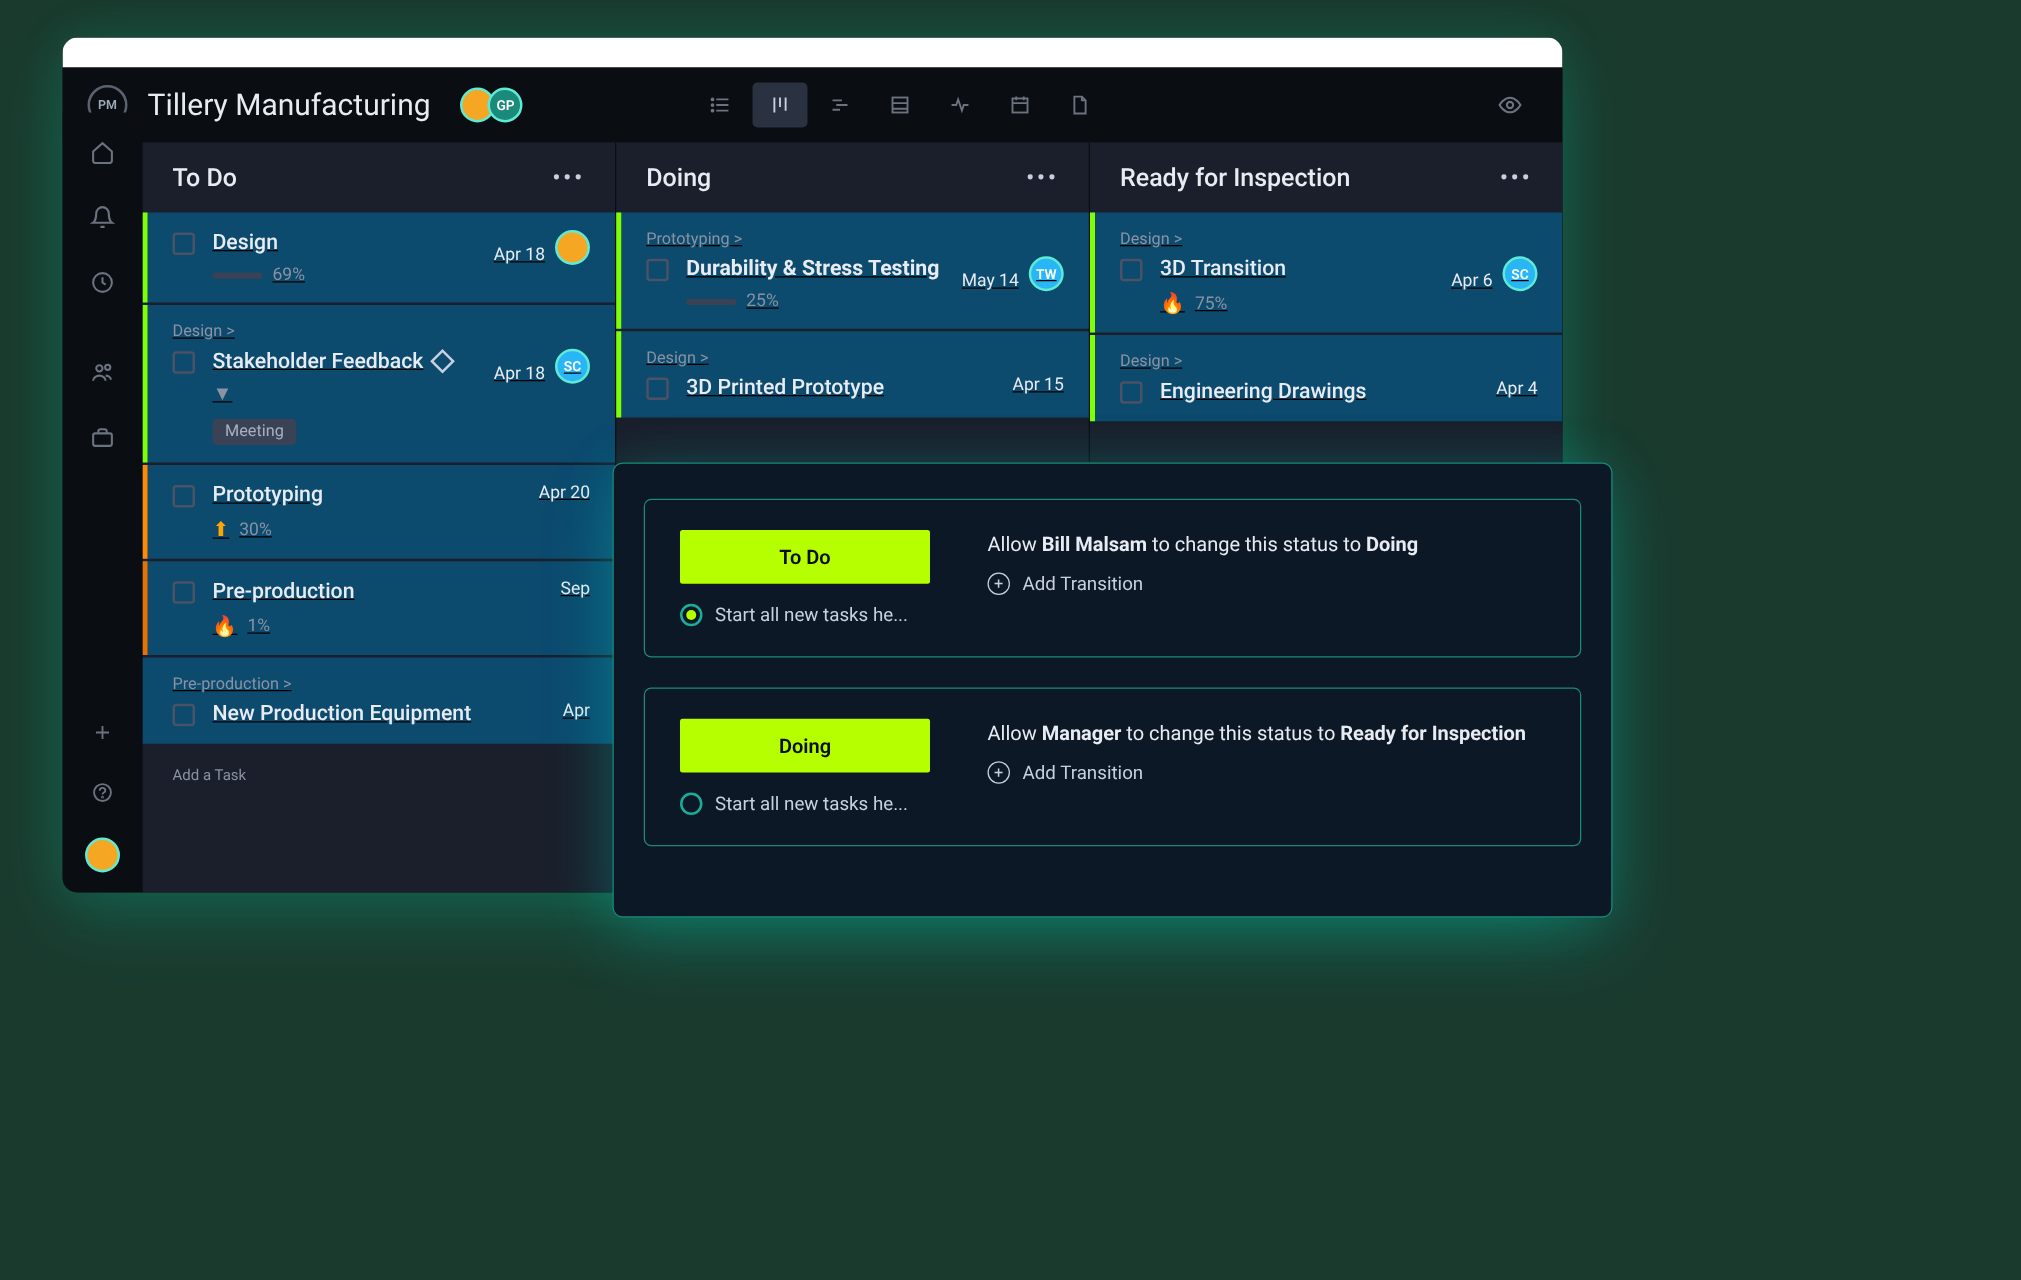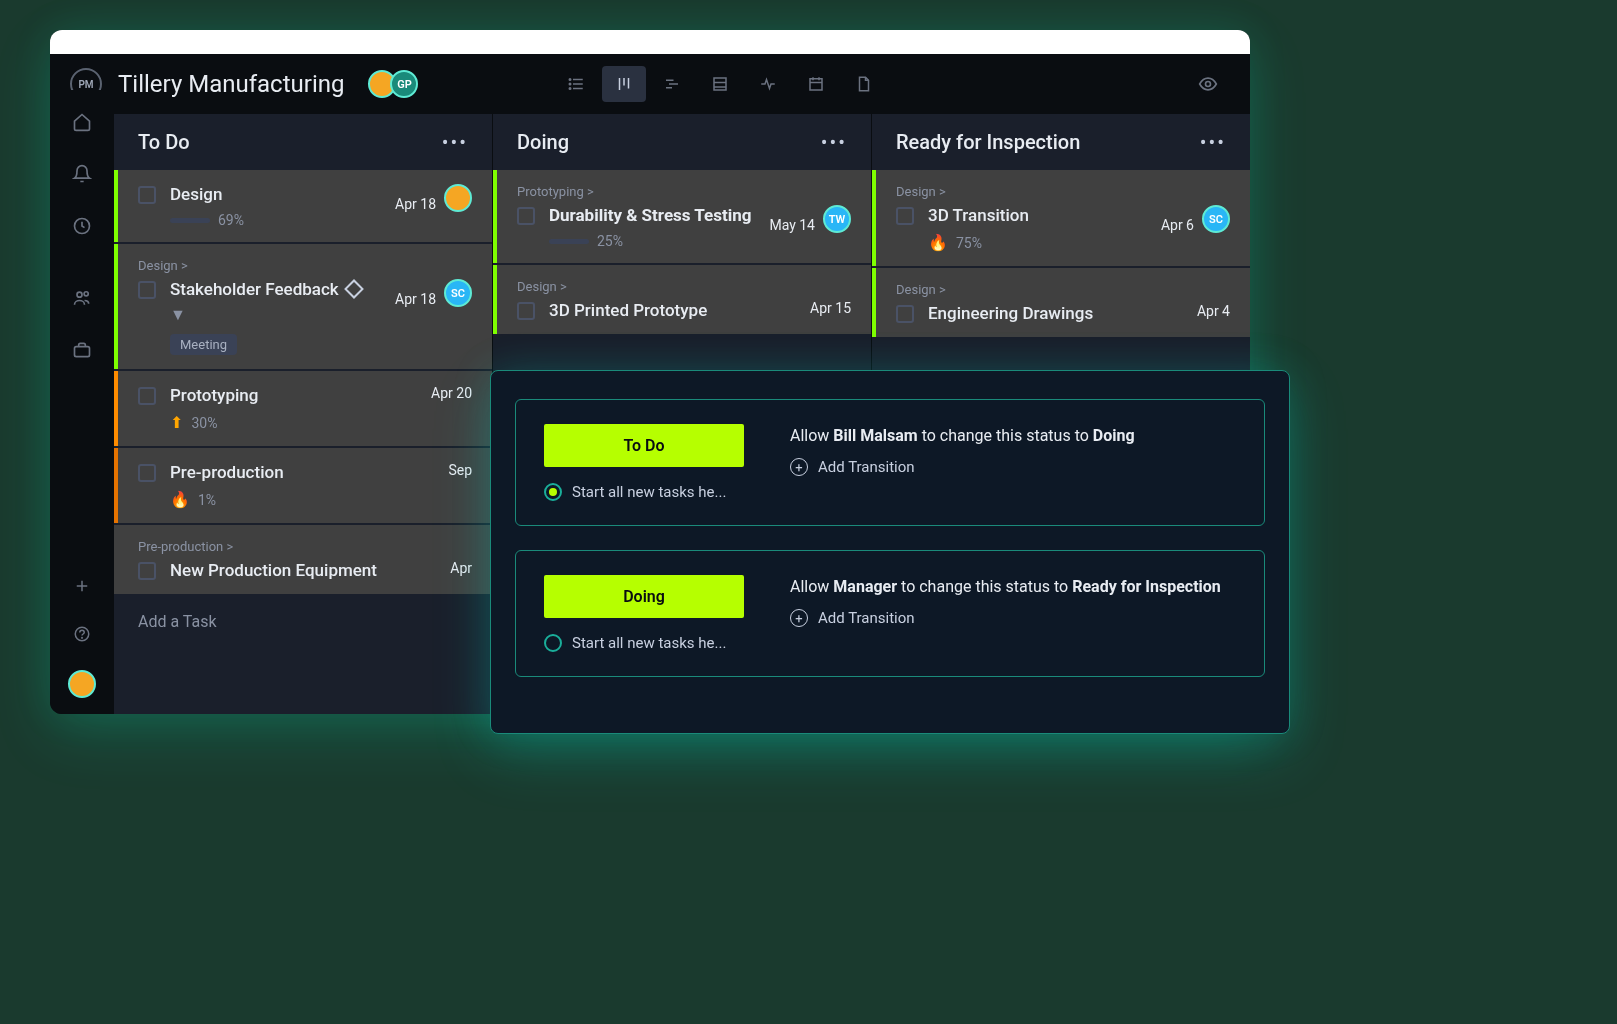--- a/index.html
+++ b/index.html
@@ -19,42 +19,42 @@
 .sidebar { position: absolute; left: 0; top: 60px; bottom: 0; width: 64px; background: #0a0d11; display: flex; flex-direction: column; align-items: center; padding-top: 20px; gap: 28px; }
 .side-icon { width: 24px; height: 24px; color: #6b7280; cursor: pointer; display: flex; align-items: center; justify-content: center; }
 .side-icon.gap { margin-top: 20px; }
 .side-bottom { margin-top: auto; display: flex; flex-direction: column; align-items: center; gap: 24px; padding-bottom: 16px; }
 .content { margin-left: 64px; padding: 0; display: flex; background: #1a1f2b; height: 600px; overflow: hidden; }
 .column { flex: 1; min-width: 0; border-right: 1px solid #0a0d11; }
 .column:last-child { border-right: none; }
 .col-header { display: flex; align-items: center; justify-content: space-between; padding: 16px 24px; }
 .col-title { color: #e8ecf2; font-size: 20px; font-weight: 500; }
 .col-menu { color: #c8d0e0; font-size: 20px; letter-spacing: 2px; cursor: pointer; }
-.card { background: #404040; margin: 0 0 2px 0; padding: 14px 20px 14px 24px; position: relative; }
+.card { background: #0c4a6e; margin: 0 0 2px 0; padding: 14px 20px 14px 24px; position: relative; text-decoration: underline; }
 .card-accent { position: absolute; left: 0; top: 0; bottom: 0; width: 4px; }
 .acc-green { background: #7fff00; }
 .acc-orange { background: #ff8c00; }
 .acc-dkorange { background: #e67300; }
 .card-cat { color: #8a92a3; font-size: 13px; margin-bottom: 6px; }
 .card-row { display: flex; align-items: flex-start; gap: 14px; }
 .card-check { width: 18px; height: 18px; border: 2px solid #4a5266; border-radius: 3px; flex-shrink: 0; margin-top: 2px; }
 .card-main { flex: 1; min-width: 0; }
 .card-title { color: #e8ecf2; font-size: 17px; font-weight: 500; display: flex; align-items: center; gap: 8px; }
 .card-title.bold { font-weight: 700; }
 .card-meta-row { display: flex; align-items: center; gap: 8px; margin-top: 8px; }
 .progress-bar { width: 40px; height: 5px; background: #3a4256; border-radius: 3px; }
 .pct { color: #8a92a3; font-size: 14px; }
 .card-right { display: flex; align-items: flex-end; gap: 8px; flex-shrink: 0; }
 .card-date { color: #e8ecf2; font-size: 14px; }
 .icon-fire { color: #ff6b35; }
 .icon-arrow-up { color: #ffa500; }
 .diamond { display: inline-block; width: 14px; height: 14px; border: 2px solid #c8d0e0; transform: rotate(45deg); }
 .chev-down { color: #8a92a3; margin-top: 6px; }
 .tag { background: #3a4256; color: #a8b0c0; padding: 3px 10px; border-radius: 4px; font-size: 13px; display: inline-block; margin-top: 10px; }
-.add-task { color: #8a92a3; font-size: 16px; padding: 16px 24px; cursor: pointer; }
+.add-task { color: #8a92a3; font-size: 12px; padding: 16px 24px; cursor: pointer; }
 .workflow-panel { position: absolute; top: 370px; left: 490px; width: 800px; background: #0d1826; border: 1px solid #1a8a7a; border-radius: 8px; padding: 28px 24px 32px; box-shadow: 0 20px 60px rgba(0,220,200,0.2), 0 0 40px rgba(0,220,200,0.15); z-index: 10; }
 .wf-tabs { display: flex; gap: 24px; margin-bottom: 24px; }
 .wf-tab { color: #8a92a3; font-size: 14px; font-weight: 700; letter-spacing: 0.5px; cursor: pointer; }
 .wf-tab.active { color: #e8ecf2; }
 .wf-block { border: 1px solid #1a8a7a; border-radius: 6px; padding: 24px 28px; margin-bottom: 24px; display: flex; gap: 36px; align-items: flex-start; }
 .wf-left { flex: none; width: 210px; }
 .wf-status-btn { background: #b6ff00; color: #0a0d11; padding: 12px 0; text-align: center; font-weight: 600; font-size: 16px; border-radius: 2px; width: 200px; cursor: pointer; }
 .wf-radio-row { display: flex; align-items: center; gap: 10px; margin-top: 16px; color: #c8d0e0; font-size: 15px; }
 .radio { width: 18px; height: 18px; border: 2px solid #1aae9a; border-radius: 50%; display: flex; align-items: center; justify-content: center; flex-shrink: 0; }
 .radio.checked::after { content: ''; width: 8px; height: 8px; background: #b6ff00; border-radius: 50%; }

